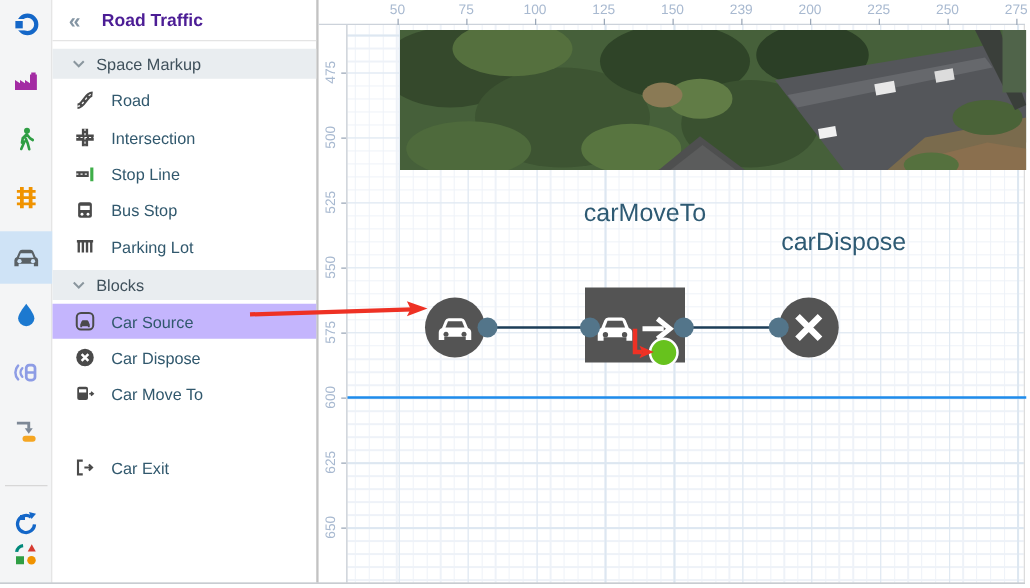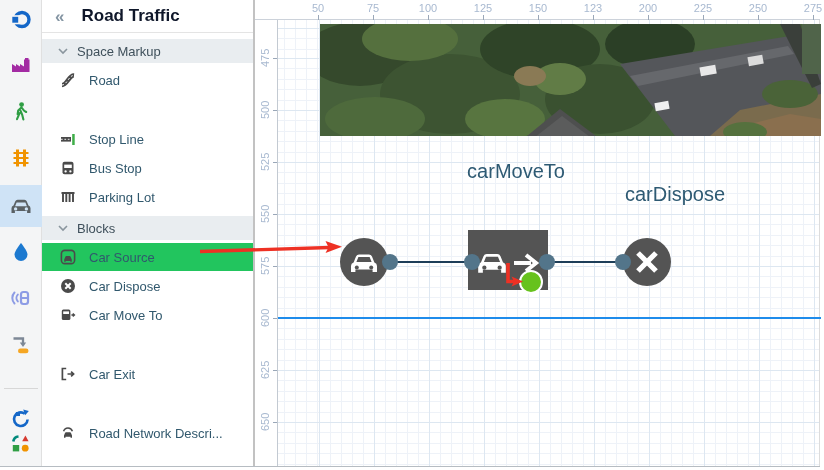--- a/index.html
+++ b/index.html
@@ -9,26 +9,26 @@
   
   .rail{position:absolute;left:0;top:0;width:42px;height:466px;background:#f4f5f6;border-right:1px solid #e0e0e0;}
   .rail-item{position:absolute;left:0;width:42px;height:40px;display:flex;align-items:center;justify-content:center;cursor:pointer;}
   .rail-item.sel{background:#cfe3f6;height:42px;}
   .rail-divider{position:absolute;left:4px;width:34px;height:1px;background:#d7d7d7;}
 
   
   .palette{position:absolute;left:42px;top:0;width:213px;height:466px;background:#fff;border-right:2px solid #c2c2c2;}
   .pal-header{position:absolute;left:0;top:0;width:211px;height:33px;border-bottom:1px solid #e4e4e4;display:flex;align-items:center;}
   .collapse{margin-left:13px;color:#8495a3;font-size:17px;font-weight:bold;line-height:1;cursor:pointer;}
-  .pal-title{margin-left:7px;color:#0f172a;font-size:17px;font-weight:bold;padding-left:10px;}
+  .pal-title{margin-left:7px;color:#4c1d95;font-size:14px;font-weight:bold;padding-left:10px;}
   .section{position:absolute;left:0;width:211px;height:24px;background:#e9edf0;display:flex;align-items:center;cursor:pointer;}
   .section svg{margin-left:16px;}
   .section .slabel{margin-left:9px;color:#3f505b;font-size:13px;}
   .pitem{position:absolute;left:0;width:211px;height:28px;display:flex;align-items:center;cursor:pointer;}
-  .pitem.sel{background:#22c55e;}
+  .pitem.sel{background:#c4b5fd;}
   .pitem .picon{position:absolute;left:17px;width:17px;height:17px;display:flex;align-items:center;justify-content:center;}
   .pitem .plabel{position:absolute;left:47px;color:#31586d;font-size:13px;white-space:nowrap;}
 
   
   .hruler{position:absolute;left:255px;top:0;width:565px;height:20px;background:#fff;border-bottom:1px solid #ccd2da;}
   .hr-label{position:absolute;top:2px;width:34px;margin-left:-17px;text-align:center;font-size:11px;color:#a8b9d0;}
   .hr-tick{position:absolute;top:15px;width:1px;height:5px;background:#9aa7b8;}
   .vruler{position:absolute;left:255px;top:20px;width:22px;height:446px;background:#fff;}
   .vr-label{position:absolute;left:4px;width:12px;height:36px;margin-top:-18px;font-size:11px;color:#a8b9d0;writing-mode:vertical-rl;transform:rotate(180deg);text-align:center;line-height:12px;}
   .vr-tick{position:absolute;left:18px;width:4px;height:1px;background:#9aa7b8;}
@@ -143,20 +143,29 @@
 
     <div class="pitem" style="top:66px">
       <span class="picon">
         <svg width="16" height="16" viewBox="0 0 16 16">
             <path d="M2 13 C7 13 9 3 14 3.5" fill="none" stroke="#4a4a4a" stroke-width="4.4"></path>
             <path d="M2 13 C7 13 9 3 14 3.5" fill="none" stroke="#fff" stroke-width="1" stroke-dasharray="2 2.2"></path>
           </svg>
       </span>
       <span class="plabel">Road</span>
     </div>
+    <div class="pitem" style="top:96px">
+      <span class="picon">
+        <svg width="16" height="16" viewBox="0 0 16 16">
+            <path d="M8 1 v14 M1 8 h14" stroke="#4a4a4a" stroke-width="5"></path>
+            <path d="M8 1 v14 M1 8 h14" stroke="#fff" stroke-width="0.9" stroke-dasharray="1.7 1.7"></path>
+          </svg>
+      </span>
+      <span class="plabel">Intersection</span>
+    </div>
     <div class="pitem" style="top:125px">
       <span class="picon">
         <svg width="16" height="16" viewBox="0 0 16 16">
             <rect x="1" y="6" width="10" height="4.6" fill="#4a4a4a"></rect>
             <path d="M1 8.3 h10" stroke="#fff" stroke-width="0.9" stroke-dasharray="1.7 1.7"></path>
             <rect x="12.2" y="3" width="2.5" height="11" fill="#3fae49"></rect>
           </svg>
       </span>
       <span class="plabel">Stop Line</span>
     </div>
@@ -216,39 +225,30 @@
       <span class="plabel">Car Move To</span>
     </div>
     <div class="pitem" style="top:360px">
       <span class="picon">
         <svg width="16" height="16" viewBox="0 0 16 16">
             <path d="M6.2 2.5 H2.4 v11 h3.8" stroke="#4a4a4a" stroke-width="1.7" fill="none"></path>
             <path d="M7.5 8 h6 m-2.4 -2.4 L13.6 8 l-2.5 2.4" stroke="#4a4a4a" stroke-width="1.7" fill="none"></path>
           </svg>
       </span>
       <span class="plabel">Car Exit</span>
-    </div>
-    <div class="pitem" style="top:419px">
-      <span class="picon">
-        <svg width="16" height="16" viewBox="0 0 16 16">
-            <path d="M3.6 6.2 a4.6 4.6 0 0 1 8.8 0" stroke="#4a4a4a" stroke-width="1.5" fill="none"></path>
-            <path d="M4 10.4 l1-2.5 q.3-.7 1-.7 h4 q.7 0 1 .7 l1 2.5 v2.4 h-1.5 v-1 h-5 v1 H4 Z" fill="#4a4a4a"></path>
-          </svg>
-      </span>
-      <span class="plabel">Road Network Descri...</span>
     </div>
   </div>
 
   <div class="hruler">
     <span class="hr-label" style="left:63px">50</span>
     <span class="hr-label" style="left:118px">75</span>
     <span class="hr-label" style="left:173px">100</span>
     <span class="hr-label" style="left:228px">125</span>
     <span class="hr-label" style="left:283px">150</span>
-    <span class="hr-label" style="left:338px">123</span>
+    <span class="hr-label" style="left:338px">239</span>
     <span class="hr-label" style="left:393px">200</span>
     <span class="hr-label" style="left:448px">225</span>
     <span class="hr-label" style="left:503px">250</span>
     <span class="hr-label" style="left:558px">275</span>
     <span class="hr-tick" style="left:63px"></span>
       <span class="hr-tick" style="left:118px"></span>
     <span class="hr-tick" style="left:173px"></span>
       <span class="hr-tick" style="left:228px"></span>
     <span class="hr-tick" style="left:283px"></span>
       <span class="hr-tick" style="left:338px"></span>

